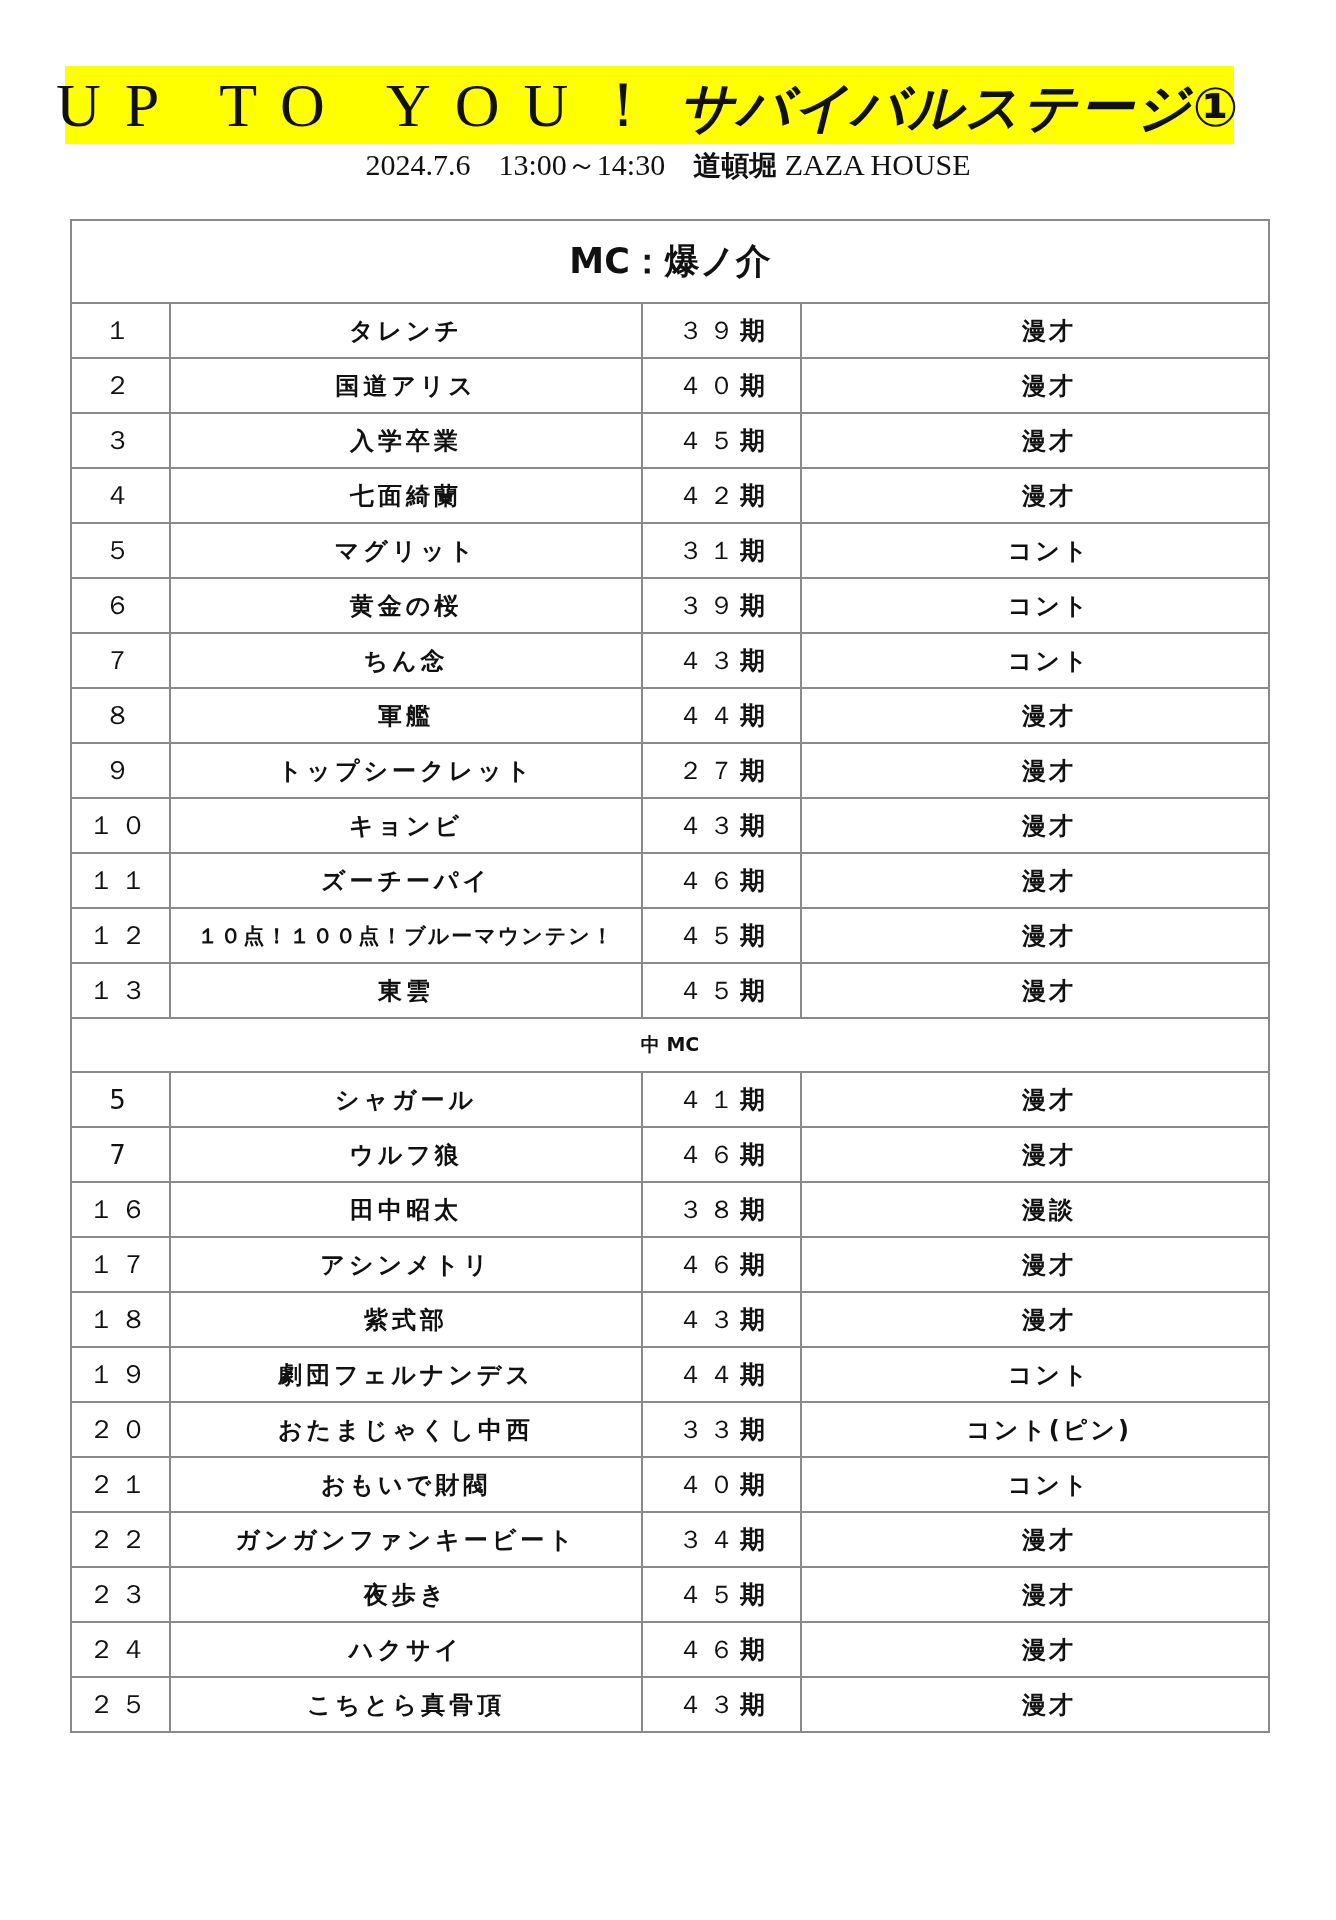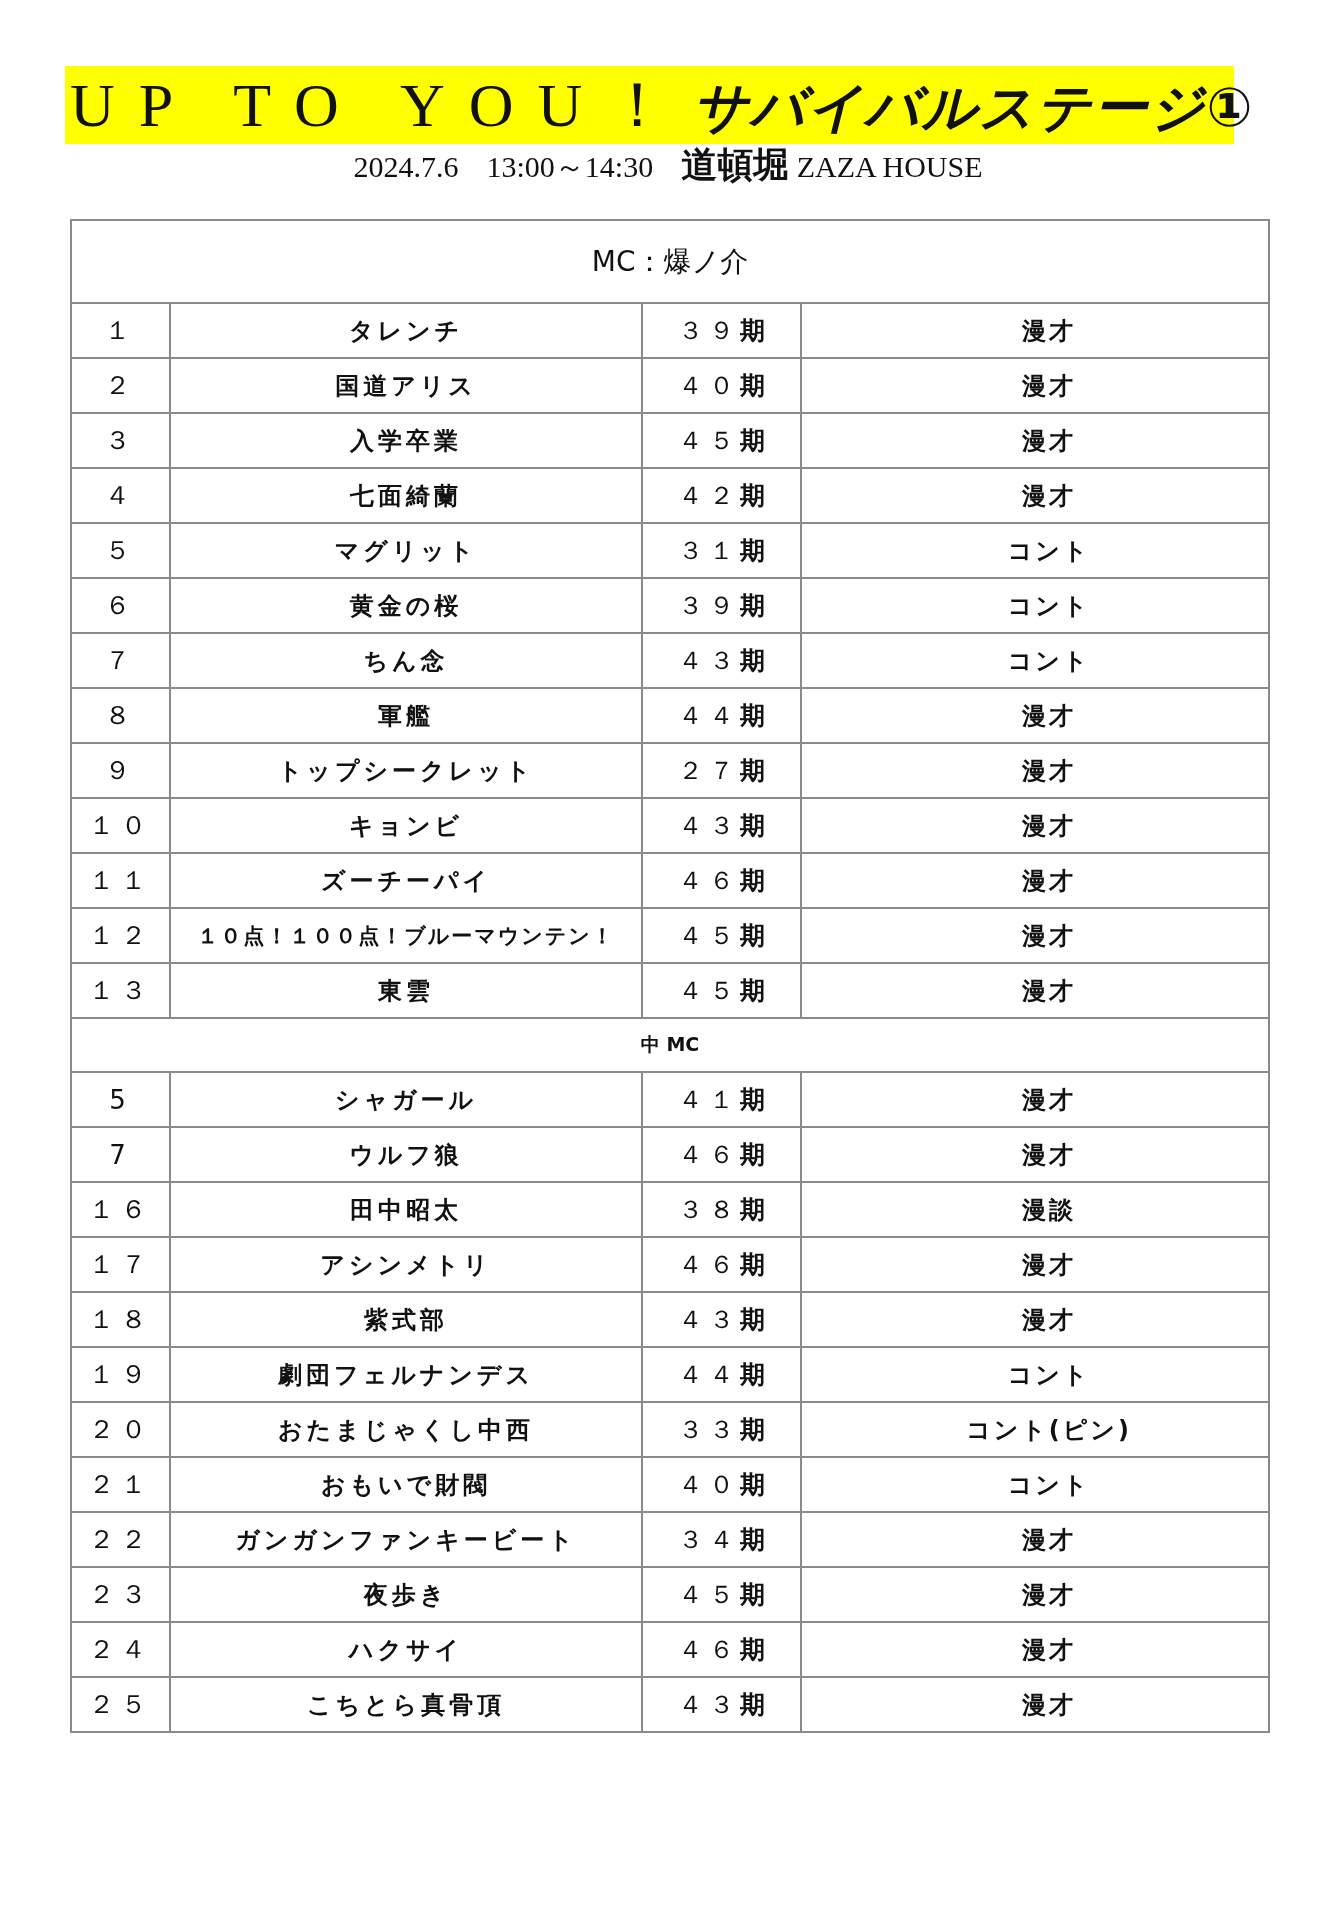--- a/index.html
+++ b/index.html
@@ -1,41 +1,41 @@
 <!DOCTYPE html>
 <html><head>
 <meta charset="utf-8">
 <style>
   html, body { margin:0; padding:0; background:#ffffff; }
   body { width:1336px; height:1920px; position:relative; overflow:hidden;
          font-family:"DejaVu Sans","Liberation Sans",sans-serif; color:#111; }
   .title-band { position:absolute; left:65px; top:66px; width:1169px; height:78px;
                 background:#ffff00; }
-  .title { position:absolute; left:70px; top:66px; width:1164px; height:60px;
+  .title { position:absolute; left:56px; top:66px; width:1164px; height:60px;
            line-height:78px; text-align:right; white-space:nowrap; }
   .title .en { font-family:"Liberation Serif","DejaVu Serif",serif; font-size:62px;
                letter-spacing:24px; font-weight:normal; }
   .title .jp { font-family:"DejaVu Sans",sans-serif; font-size:54px; font-weight:bold;
                letter-spacing:2px; font-style:italic; }
   .subtitle { position:absolute; left:0; width:1336px; top:147px; height:36px;
               line-height:36px; text-align:center; font-size:30px;
               font-family:"Liberation Serif","DejaVu Serif",serif; }
   .subtitle .gap { display:inline-block; width:28px; }
-  .subtitle .venue-jp { font-family:"DejaVu Sans",sans-serif; font-weight:bold; font-size:36px; }
+  .subtitle .venue-jp { font-family:"DejaVu Sans",sans-serif; font-weight:bold; font-size:28px; }
   table.lineup { position:absolute; left:70px; top:219px; width:1198px;
                  border-collapse:collapse; table-layout:fixed; }
   table.lineup td { border:2px solid #8a8a8a; text-align:center; padding:0;
                     font-size:24px; height:53px; }
   table.lineup td.no { font-family:"DejaVu Sans",sans-serif; font-size:26px; letter-spacing:6px; }
   table.lineup td.name { font-weight:bold; letter-spacing:4px; }
   table.lineup td.name.small { font-size:21px; letter-spacing:2px; }
   table.lineup td.term { font-size:25px; letter-spacing:6px; }
   table.lineup td.term .ki { font-weight:bold; letter-spacing:0; }
   table.lineup td.type { font-weight:bold; letter-spacing:3px;padding-left:28px; }
-  table.lineup tr.mc-main td { height:81px; font-size:28px; font-weight:normal; }
+  table.lineup tr.mc-main td { height:81px; font-size:35px; font-weight:bold; }
   table.lineup tr.mc-mid td { height:52px; font-size:19px; font-weight:bold; }
   col.c-no { width:99px; } col.c-name { width:472px; }
   col.c-term { width:159px; } col.c-type { width:468px; }
 </style>
 </head>
 <body>
 
 <div class="title-band"></div>
 <div class="title">
   <span class="en">UP TO YOU！</span><span class="jp">サバイバルステージ①</span>

